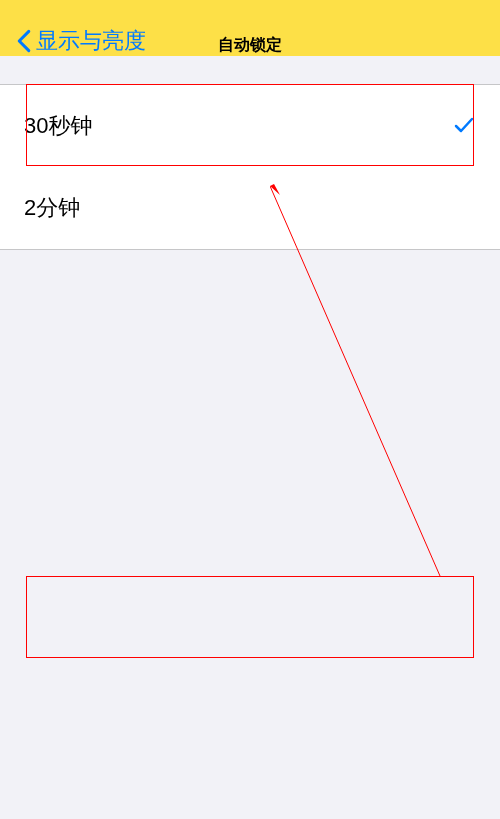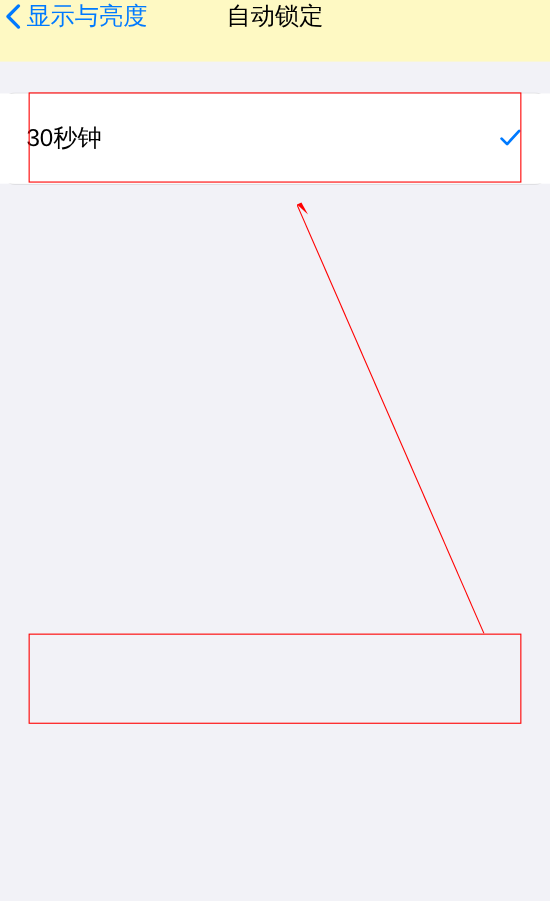--- a/index.html
+++ b/index.html
@@ -10,52 +10,51 @@
     body {
       width: 500px;
       height: 819px;
       background: #f2f2f7;
       font-family: -apple-system, BlinkMacSystemFont, "Segoe UI", sans-serif;
       overflow: hidden;
       position: relative;
     }
     .header {
       height: 56px;
-      background: #fef9c3;
+      background: #fde047;
       display: flex;
-      align-items: flex-start;
-      padding: 0 4px;
+      align-items: flex-end;
+      padding: 0 16px;
       position: relative;
     }
     .back-button {
       display: flex;
       align-items: center;
       color: #007aff;
       font-size: 22px;
       cursor: pointer;
     }
     .back-chevron {
       width: 16px;
       height: 24px;
       margin-right: 4px;
     }
     .page-title {
       position: absolute;
       left: 50%;
       transform: translateX(-50%);
-      font-size: 22px;
-      font-weight: 400;
+      font-size: 16px;
+      font-weight: 700;
       color: #000;
     }
     .list-container {
       margin-top: 28px;
       background: #fff;
       border-top: 0.5px solid #c6c6c8;
       border-bottom: 0.5px solid #c6c6c8;
-      border-radius: 14px;
     }
     .list-item {
       height: 82px;
       display: flex;
       align-items: center;
       justify-content: space-between;
       padding: 0 24px;
       position: relative;
       cursor: pointer;
       background: #fff;
@@ -121,20 +120,23 @@
   <div class="page-title">自动锁定</div>
 </div>
 
 <div class="list-container">
   <div class="list-item">
     <span class="list-item-label">30秒钟</span>
     <svg class="checkmark" viewBox="0 0 24 24" fill="none">
       <path d="M4 12 L9 17 L20 5" stroke="#007aff" stroke-width="2.5" stroke-linecap="round" stroke-linejoin="round"></path>
     </svg>
   </div>
+  <div class="list-item">
+    <span class="list-item-label">2分钟</span>
+  </div>
 </div>
 
 <div class="highlight-box-1"></div>
 <div class="highlight-box-2"></div>
 
 <svg class="annotation-arrow" viewBox="0 0 180 410">
   <line x1="0" y1="20" x2="170" y2="410" stroke="#ff0000" stroke-width="1"></line>
   <polygon points="0,20 10,29 4,18" fill="#ff0000"></polygon>
 </svg>
 

